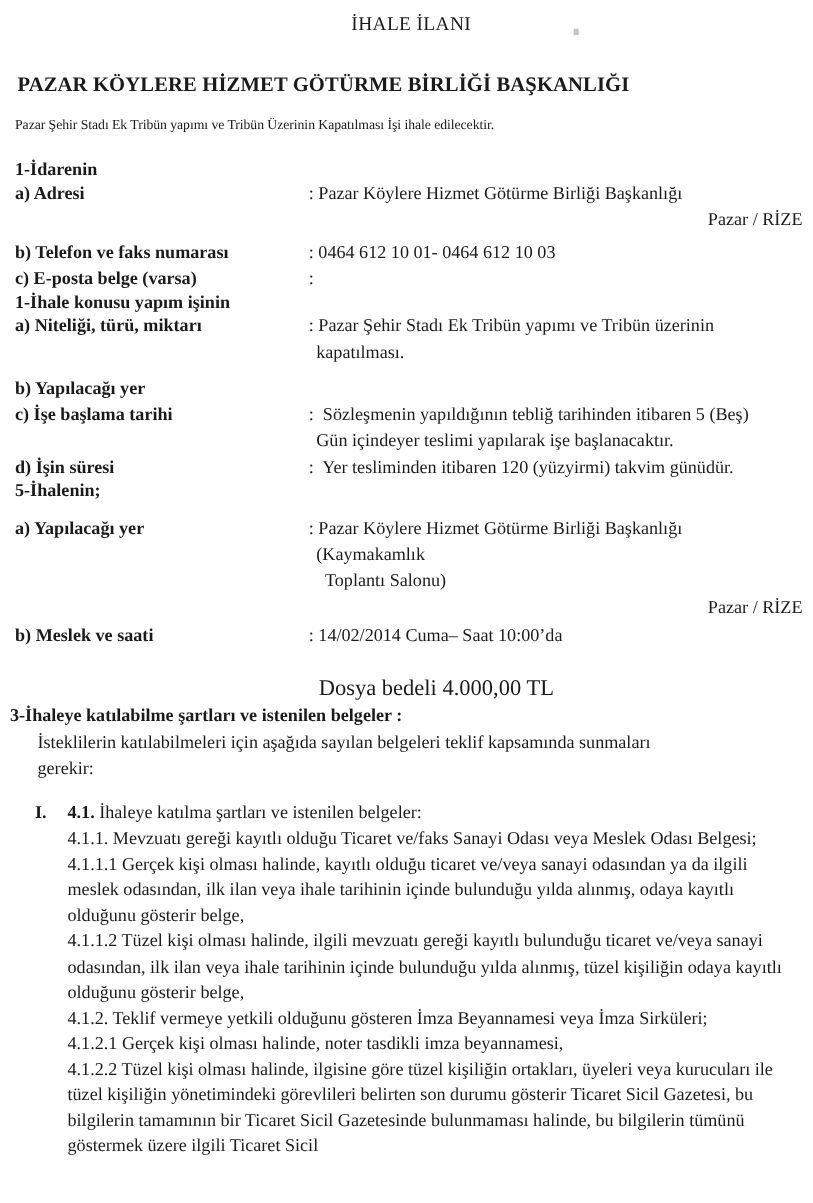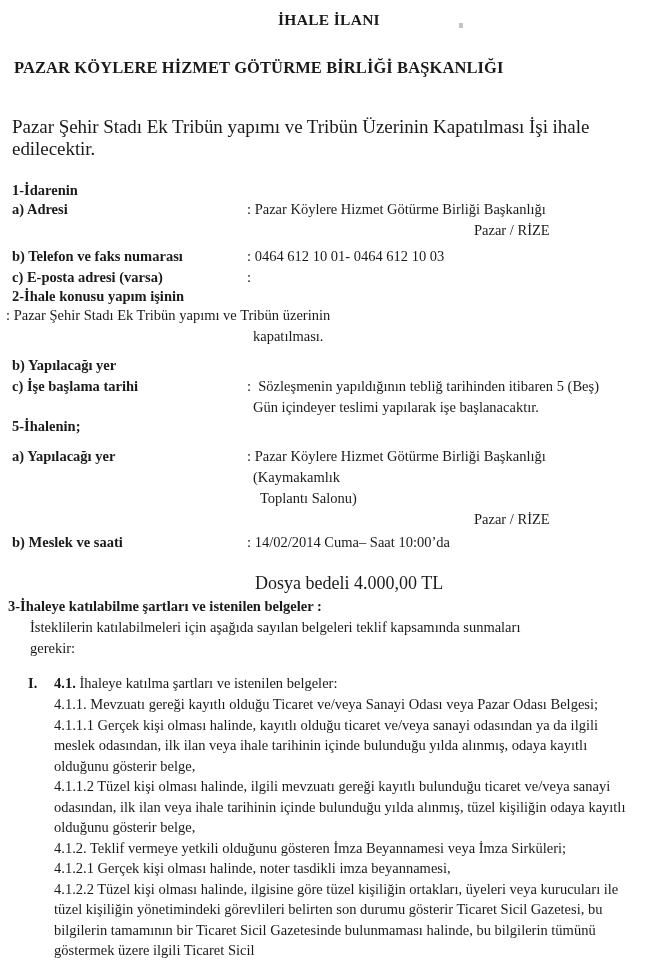--- a/index.html
+++ b/index.html
@@ -32,36 +32,36 @@
     top: 12px;
     width: 4px;
     height: 5px;
     background: #b9b9b9;
     opacity: .85;
   }
 
   
   .doc-title {
     text-align: center;
-    font-weight: bold;
+    font-weight: normal;
     font-size: 15.5px;
     letter-spacing: .3px;
     margin: 11px 0 0 0;
     padding-left: 10px;
   }
   .org-title {
     font-weight: bold;
     font-size: 16.5px;
     letter-spacing: .1px;
     margin: 29px 0 0 0;
     padding-left: 8px;
   }
   .intro-line {
-    font-size: 19px;
-    margin: 38px 0 0 0;
+    font-size: 11px;
+    margin: 16px 0 0 0;
     padding-left: 6px;
     letter-spacing: -.05px;
   }
 
   
   .section-head {
     font-weight: bold;
     font-size: 14.5px;
     padding-left: 6px;
   }
@@ -88,20 +88,21 @@
     font-size: 14.5px;
     line-height: 21px;
   }
   .value-cont.deep {
     padding-left: 254px;
   }
   .right-city {
     padding-left: 468px;
     font-size: 14.5px;
     line-height: 21px;
+    text-align: right;
   }
   .fee-line {
     padding-left: 249px;
     font-size: 18px;
     line-height: 21px;
   }
 
   .sp-2  { height: 2px; }
   .sp-5  { height: 5px; }
   .sp-8  { height: 8px; }
@@ -172,44 +173,49 @@
   <div class="right-city">Pazar / RİZE</div>
 
   <div class="sp-5"></div>
 
   <div class="row">
     <div class="label">b) Telefon ve faks numarası</div>
     <div class="value">: 0464 612 10 01- 0464 612 10 03</div>
   </div>
 
   <div class="row">
-    <div class="label">c) E-posta adresi (varsa)</div>
+    <div class="label">c) E-posta belge (varsa)</div>
     <div class="value">:</div>
   </div>
 
-  <div class="section-head">2-İhale konusu yapım işinin</div>
-
-  <div class="row">
+  <div class="section-head">1-İhale konusu yapım işinin</div>
+
+  <div class="row">
+    <div class="label">a) Niteliği, türü, miktarı</div>
     <div class="value">: Pazar Şehir Stadı Ek Tribün yapımı ve Tribün üzerinin</div>
   </div>
   <div class="value-cont">kapatılması.</div>
 
   <div class="sp-8"></div>
 
   <div class="row">
     <div class="label">b) Yapılacağı yer</div>
     <div class="value"></div>
   </div>
 
   <div class="row">
     <div class="label">c) İşe başlama tarihi</div>
     <div class="value">:  Sözleşmenin yapıldığının tebliğ tarihinden itibaren 5 (Beş)</div>
   </div>
   <div class="value-cont">Gün içindeyer teslimi yapılarak işe başlanacaktır.</div>
 
+  <div class="row">
+    <div class="label">d) İşin süresi</div>
+    <div class="value">:  Yer tesliminden itibaren 120 (yüzyirmi) takvim günüdür.</div>
+  </div>
 
   <div class="section-head">5-İhalenin;</div>
 
   <div class="sp-11"></div>
 
   <div class="row">
     <div class="label">a) Yapılacağı yer</div>
     <div class="value">: Pazar Köylere Hizmet Götürme Birliği Başkanlığı</div>
   </div>
   <div class="value-cont">(Kaymakamlık</div>
@@ -234,21 +240,21 @@
   <div class="req-intro">gerekir:</div>
 
   <div class="sp-14"></div>
 
   <div class="list-item">
     <div class="marker">I.</div>
     <div class="item-text"><b>4.1.</b><span> İhaleye katılma şartları ve istenilen belgeler:</span></div>
   </div>
 
   <div>
-    <div class="clause">4.1.1. Mevzuatı gereği kayıtlı olduğu Ticaret ve/veya Sanayi Odası veya Pazar Odası Belgesi;</div>
+    <div class="clause">4.1.1. Mevzuatı gereği kayıtlı olduğu Ticaret ve/faks Sanayi Odası veya Meslek Odası Belgesi;</div>
     <div class="clause">4.1.1.1 Gerçek kişi olması halinde, kayıtlı olduğu ticaret ve/veya sanayi odasından ya da ilgili meslek odasından, ilk ilan veya ihale tarihinin içinde bulunduğu yılda alınmış, odaya kayıtlı olduğunu gösterir belge,</div>
     <div class="clause">4.1.1.2 Tüzel kişi olması halinde, ilgili mevzuatı gereği kayıtlı bulunduğu ticaret ve/veya sanayi odasından, ilk ilan veya ihale tarihinin içinde bulunduğu yılda alınmış, tüzel kişiliğin odaya kayıtlı olduğunu gösterir belge,</div>
     <div class="clause">4.1.2. Teklif vermeye yetkili olduğunu gösteren İmza Beyannamesi veya İmza Sirküleri;</div>
     <div class="clause">4.1.2.1 Gerçek kişi olması halinde, noter tasdikli imza beyannamesi,</div>
     <div class="clause">4.1.2.2 Tüzel kişi olması halinde, ilgisine göre tüzel kişiliğin ortakları, üyeleri veya kurucuları ile tüzel kişiliğin yönetimindeki görevlileri belirten son durumu gösterir Ticaret Sicil Gazetesi, bu bilgilerin tamamının bir Ticaret Sicil Gazetesinde bulunmaması halinde, bu bilgilerin tümünü göstermek üzere ilgili Ticaret Sicil</div>
   </div>
 
 </div>
 
 </body></html>

